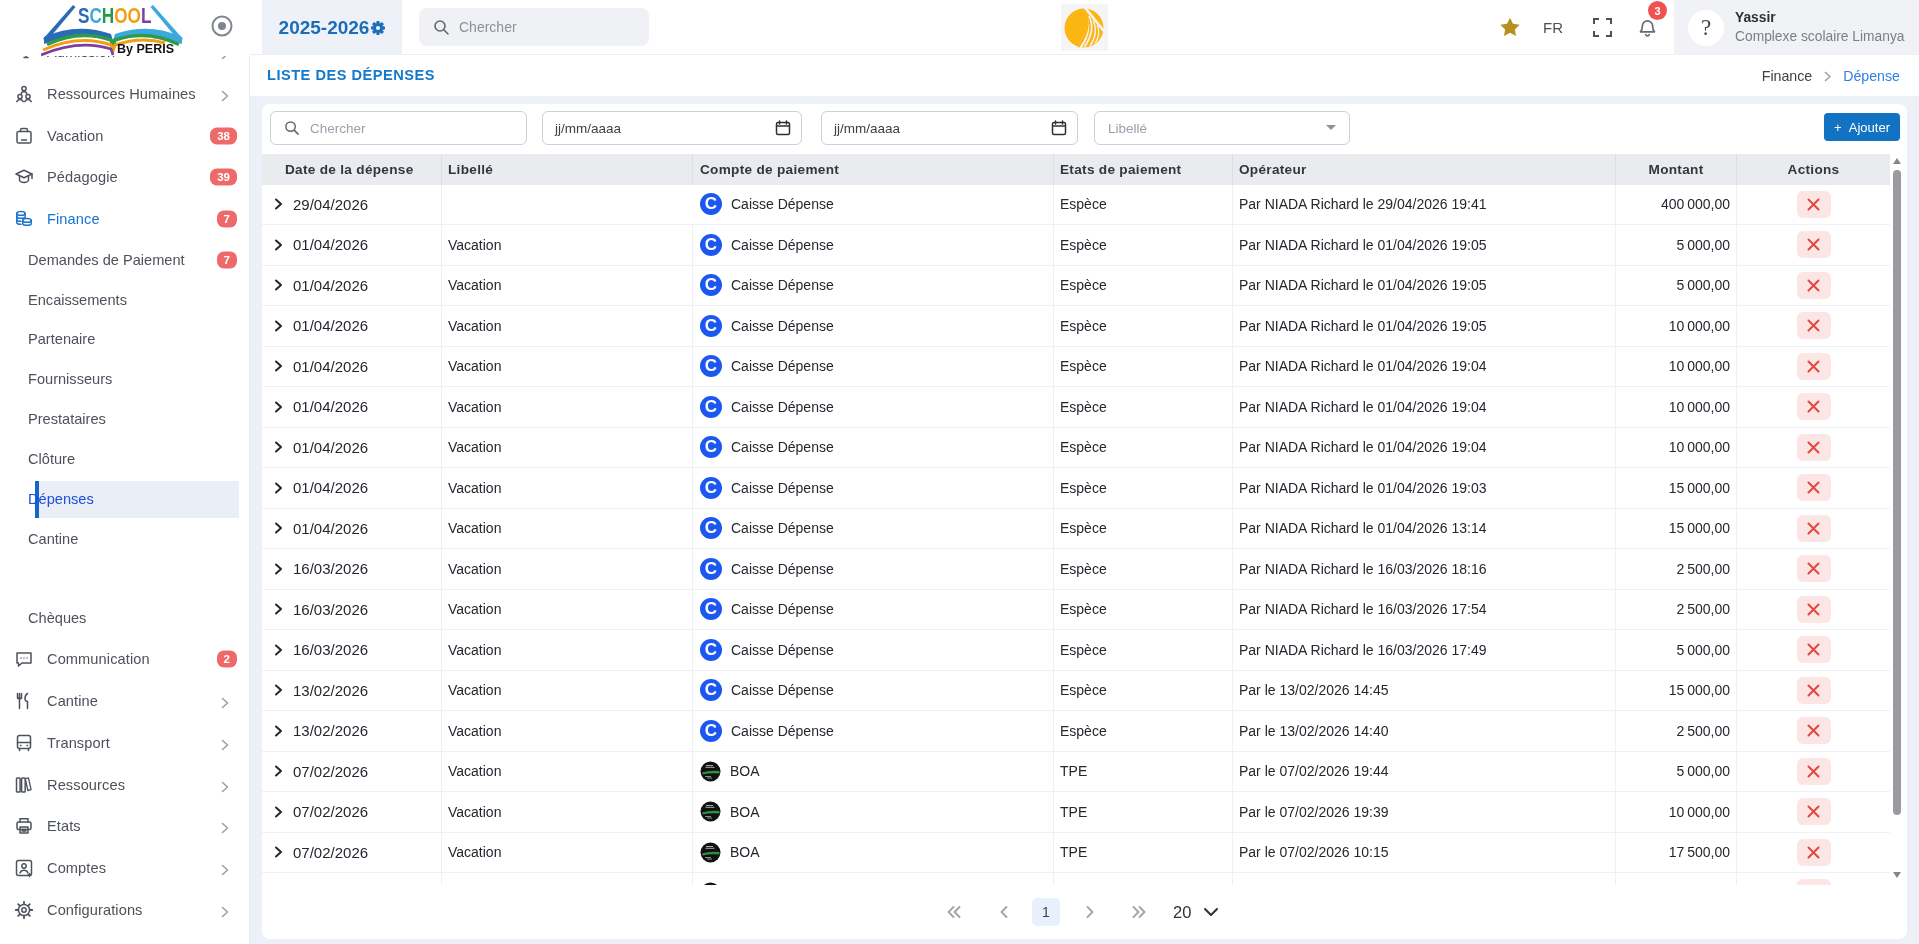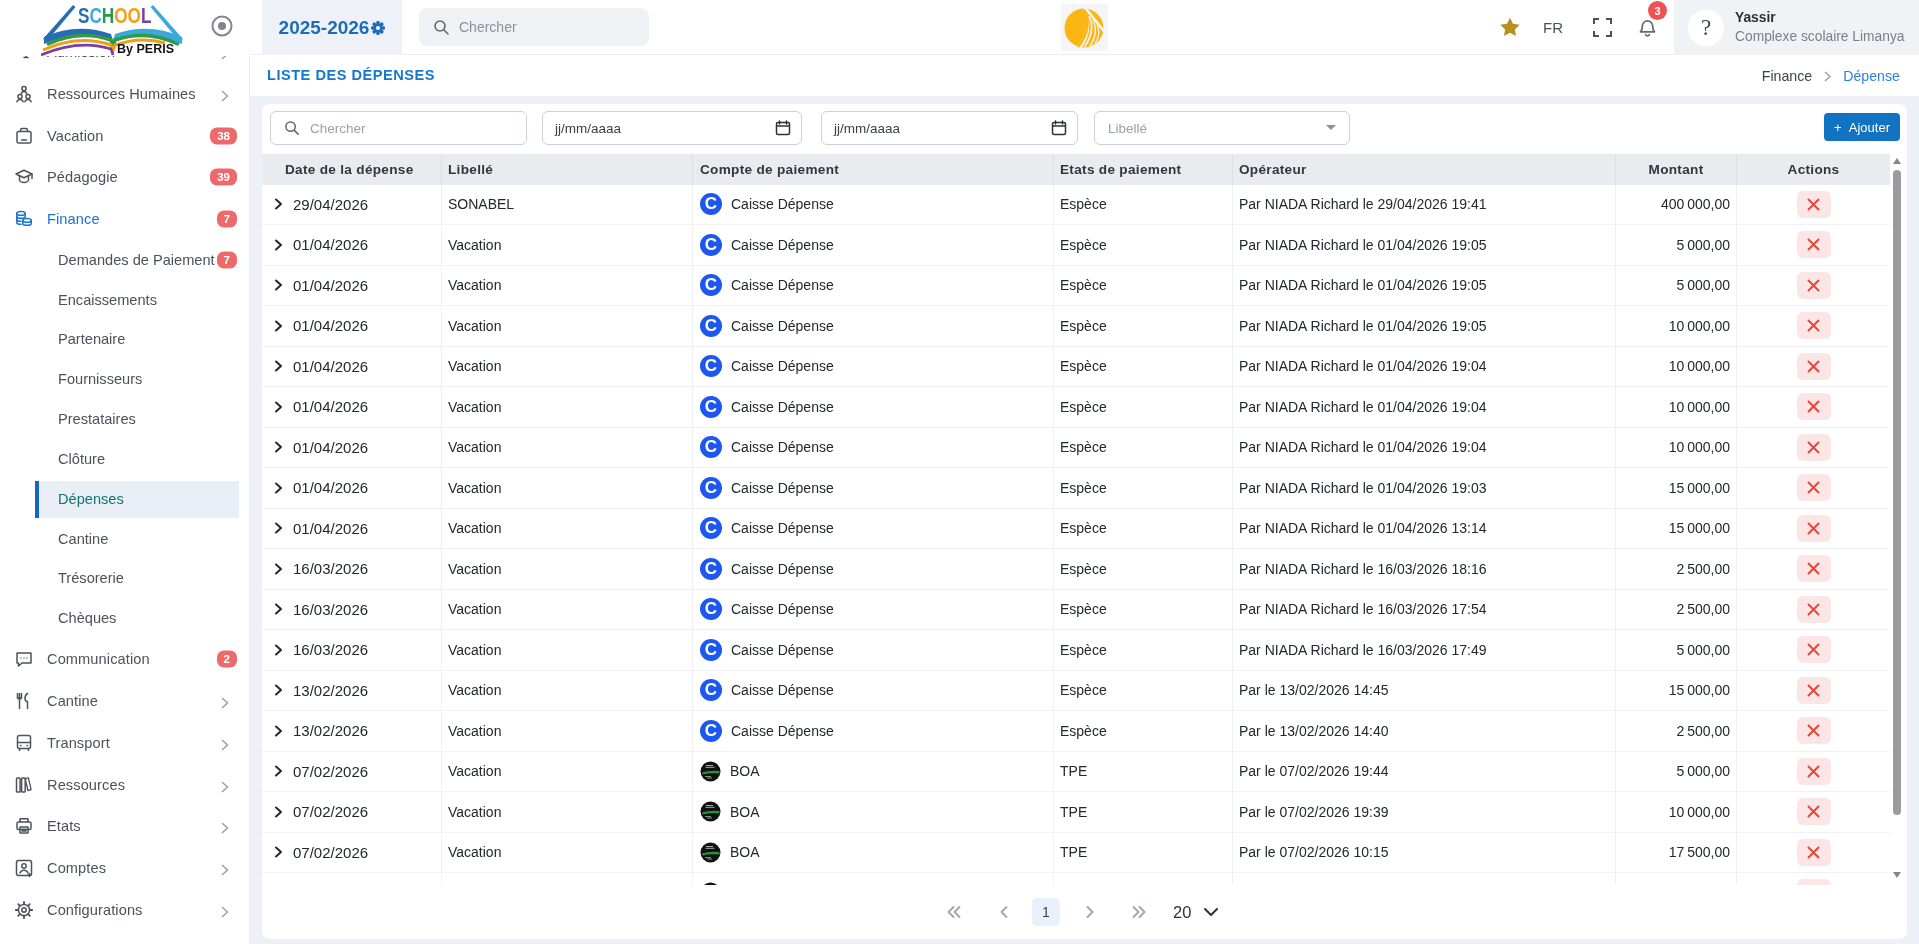--- a/index.html
+++ b/index.html
@@ -3,21 +3,21 @@
 <style>
 *{margin:0;padding:0;box-sizing:border-box}
 html,body{width:1919px;height:944px;overflow:hidden}
 body{font-family:"Liberation Sans",sans-serif;background:#edf0f6;position:relative}
 .abs{position:absolute}
 
 #sidebar{left:0;top:0;width:250px;height:944px;background:#fff;border-right:1px solid #e8eaee;z-index:20}
 .mi{position:absolute;left:0;width:250px;height:40px}
 .mi .ic{position:absolute;left:14px;top:10px;width:20px;height:20px}
 .mi .lb{position:absolute;left:47px;top:50%;transform:translateY(-50%);font-size:14.6px;color:#4c515a;letter-spacing:.1px}
-.mi .lb2{position:absolute;left:58px;top:50%;transform:translateY(-50%);font-size:14.6px;color:#4c515a}
+.mi .lb2{position:absolute;left:28px;top:50%;transform:translateY(-50%);font-size:14.6px;color:#4c515a}
 .mi .bdg{position:absolute;right:13px;top:50%;transform:translateY(-50%);background:#ee6a6a;color:#fff;font-size:11.5px;font-weight:bold;border-radius:7px;padding:2px 7px;line-height:13px}
 .mi .chv{position:absolute;right:21px;top:50%;transform:translateY(-50%);width:8px;height:12px}
 .blue .lb{color:#1673d0}
 #sel{position:absolute;left:35px;width:204px;height:37px;background:#e9eef7;border-left:4px solid #1467c8}
 
 #topbar{left:250px;top:0;width:1669px;height:55px;background:#fff;border-bottom:1px solid #ebedf1;z-index:10}
 #yearbox{position:absolute;left:12px;top:0;width:140px;height:55px;background:#eef1f8;display:flex;align-items:center;justify-content:center;color:#1b6db8;font-weight:bold;font-size:19px}
 #topsearch{position:absolute;left:169px;top:8px;width:230px;height:38px;background:#f0f1f4;border-radius:8px;color:#8b9099;font-size:14px;display:flex;align-items:center}
 #logotile{position:absolute;left:811px;top:4px;width:47px;height:47px;background:#f5f5f7;display:flex;align-items:center;justify-content:center}
 #userblock{position:absolute;left:1424px;top:0;width:245px;height:55px;background:#f1f2f6}
@@ -116,27 +116,24 @@
     <div class="mi" style="top:359px">
       <span class="lb2">Fournisseurs</span>
     </div>
     <div class="mi" style="top:399px">
       <span class="lb2">Prestataires</span>
     </div>
     <div class="mi" style="top:439px">
       <span class="lb2">Clôture</span>
     </div>
     <div class="mi" style="top:479px">
-      <span class="lb2" style="color:#0f766e">Dépenses</span>
+      <span class="lb2" style="color:#1d4ed8">Dépenses</span>
     </div>
     <div class="mi" style="top:518.5px">
       <span class="lb2">Cantine</span>
-    </div>
-    <div class="mi" style="top:558px">
-      <span class="lb2">Trésorerie</span>
     </div>
     <div class="mi" style="top:598px">
       <span class="lb2">Chèques</span>
     </div>
     <div class="mi" style="top:638.5px">
       <span class="ic"><svg width="20" height="20" viewBox="0 0 20 20">
           <path d="M3 4h14v10H8l-3.5 3v-3H3z" fill="none" stroke="#4e535b" stroke-width="1.5" stroke-linecap="round" stroke-linejoin="round"></path>
           <circle cx="7" cy="9" r=".7" fill="#4e535b"></circle>
           <circle cx="10" cy="9" r=".7" fill="#4e535b"></circle>
           <circle cx="13" cy="9" r=".7" fill="#4e535b"></circle>
@@ -345,21 +342,20 @@
 <div id="rows">
       <div class="trow">
 <div style="left:0;width:180px">
           <span style="margin-left:11px;display:flex">
             <svg width="11" height="12" viewBox="0 0 11 12">
               <path d="M3 1.5L8 6l-5 4.5" fill="none" stroke="#23272e" stroke-width="2" stroke-linecap="round" stroke-linejoin="round"></path>
             </svg>
           </span>
           <span style="margin-left:9px;font-size:15px">29/04/2026</span>
         </div>
-<div style="left:180px;width:251px;padding-left:6px">SONABEL</div>
 <div style="left:431px;width:361px;padding-left:7px">
           <span class="cicon">C</span>
           <span style="margin-left:9px">Caisse Dépense</span>
         </div>
 <div style="left:792px;width:179px;padding-left:6px">Espèce</div>
 <div style="left:971px;width:383px;padding-left:6px">Par NIADA Richard le 29/04/2026 19:41</div>
 <div style="left:1354px;width:121px;justify-content:flex-end;padding-right:6px">400 000,00</div>
 <div style="left:1475px;width:153px;justify-content:center;border-right:none">
 <span class="xbtn">
             <svg width="15" height="15" viewBox="0 0 15 15">

